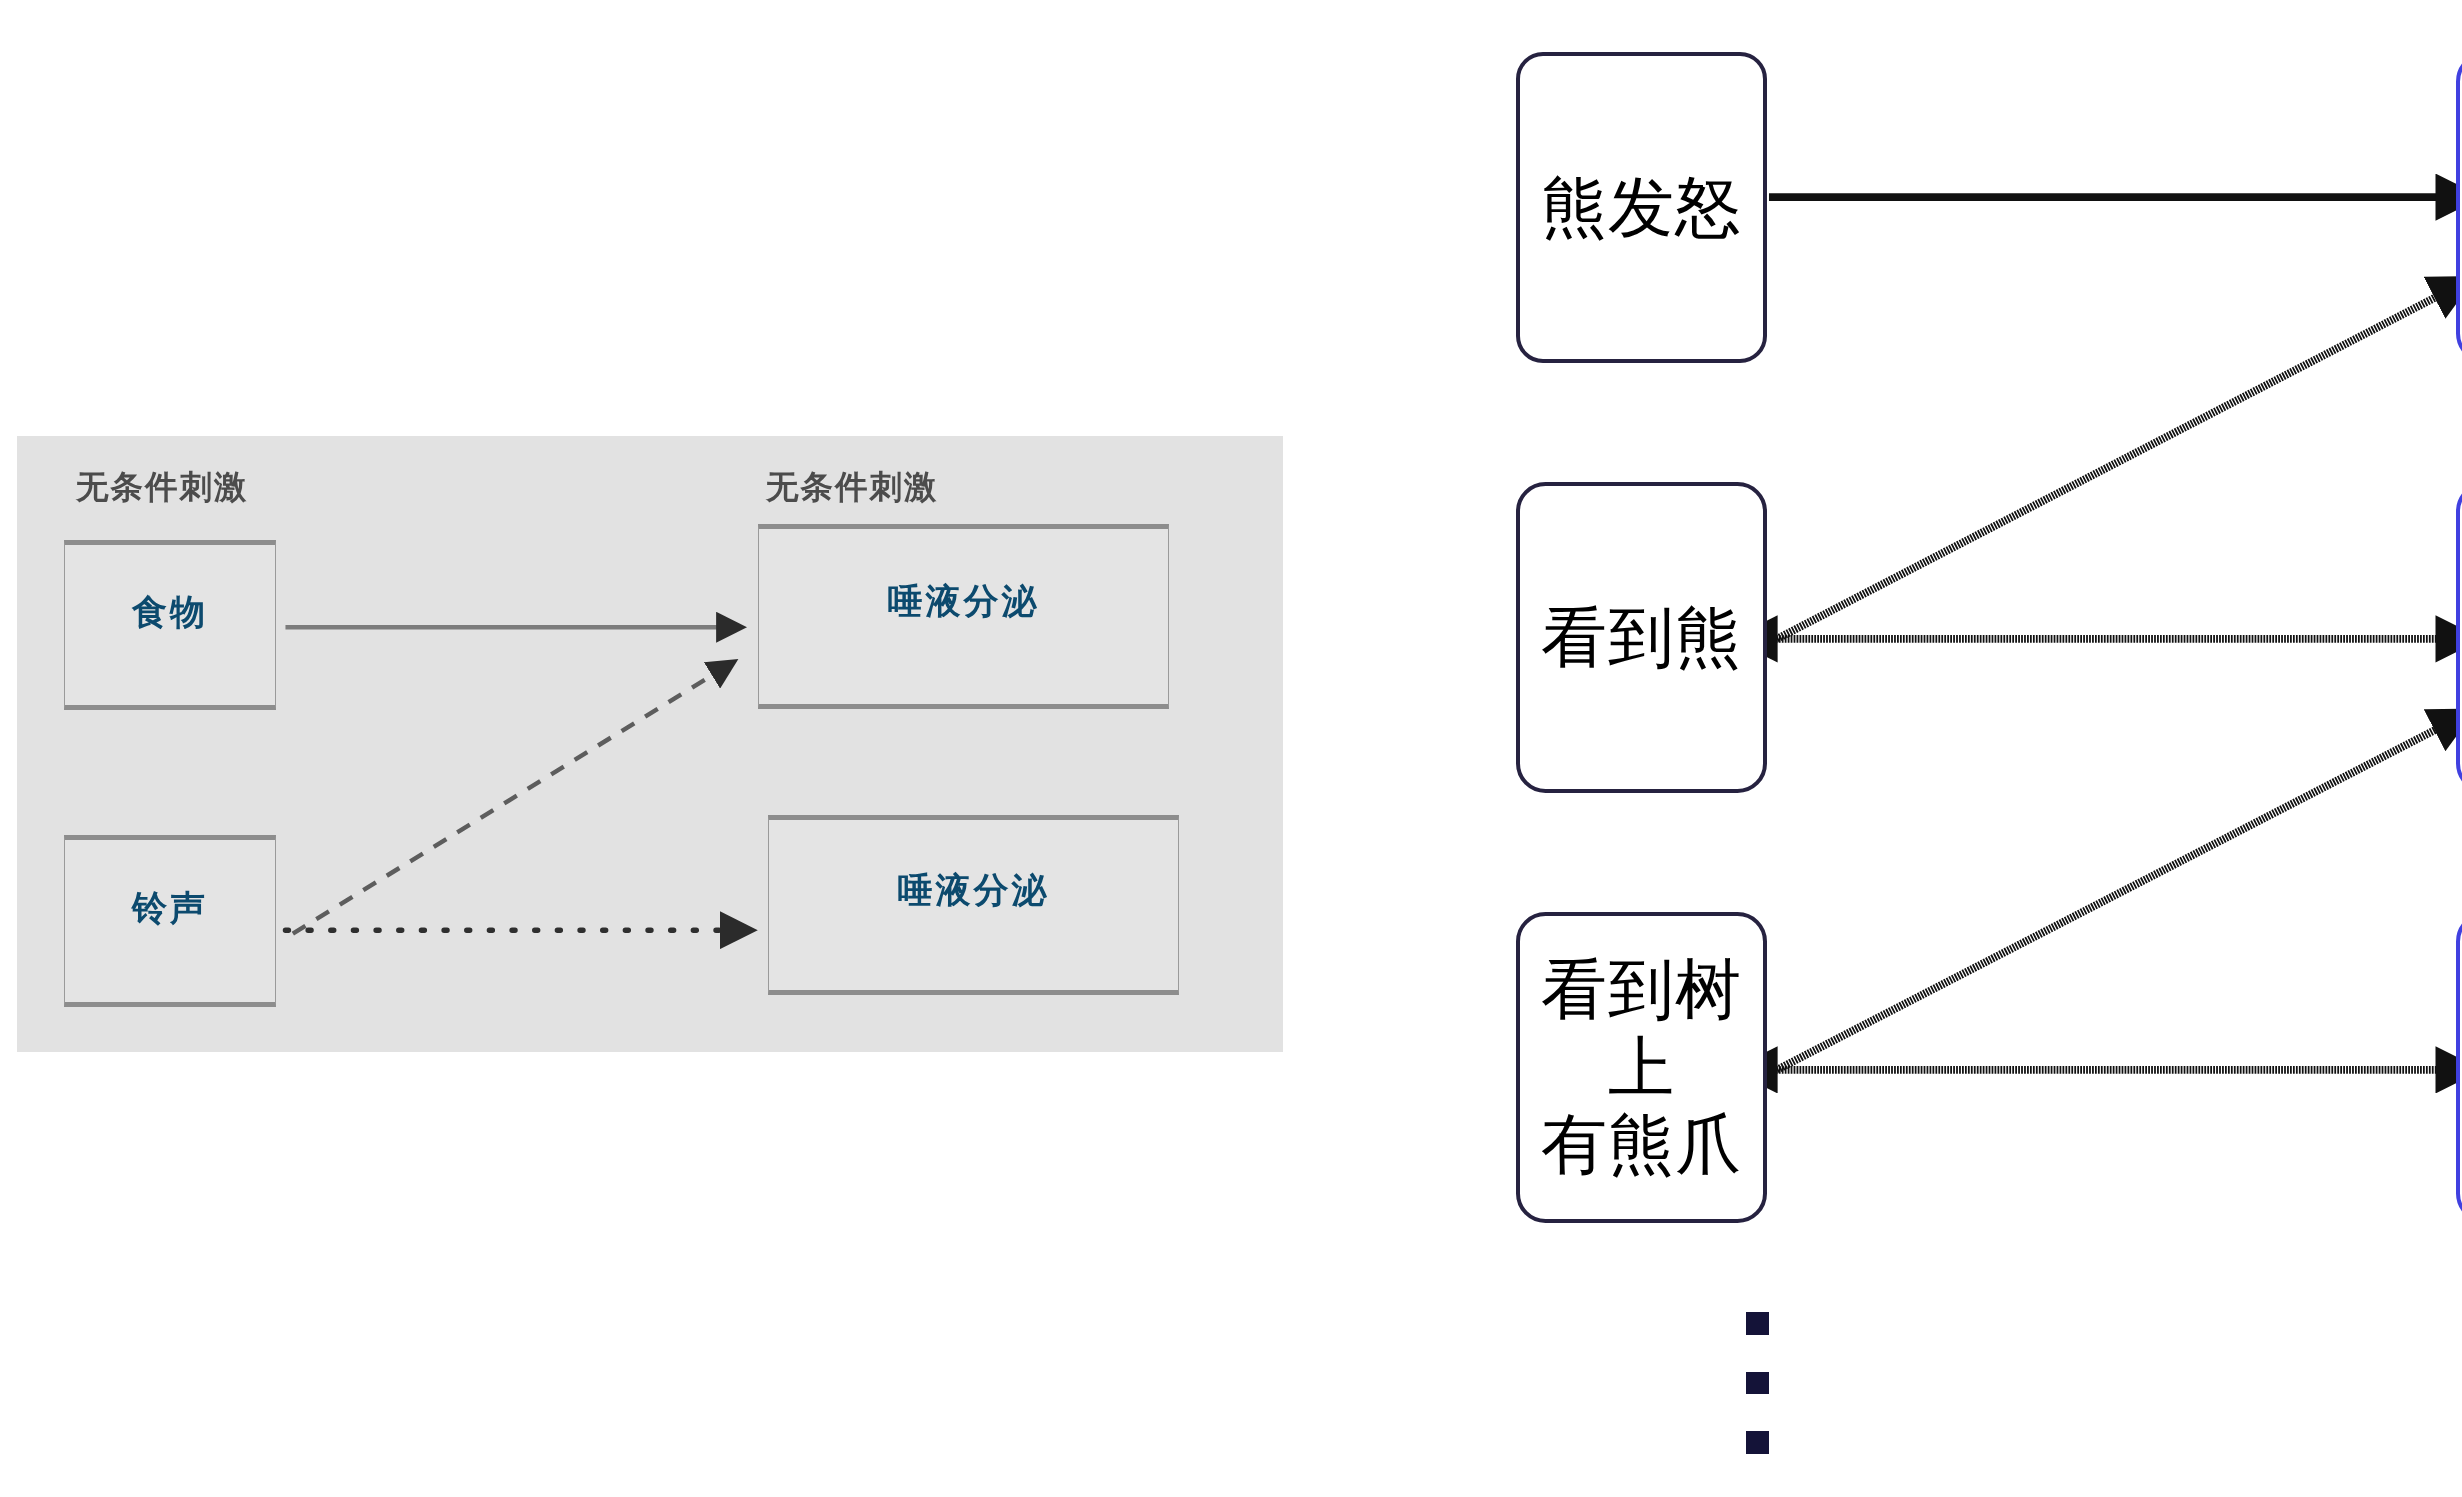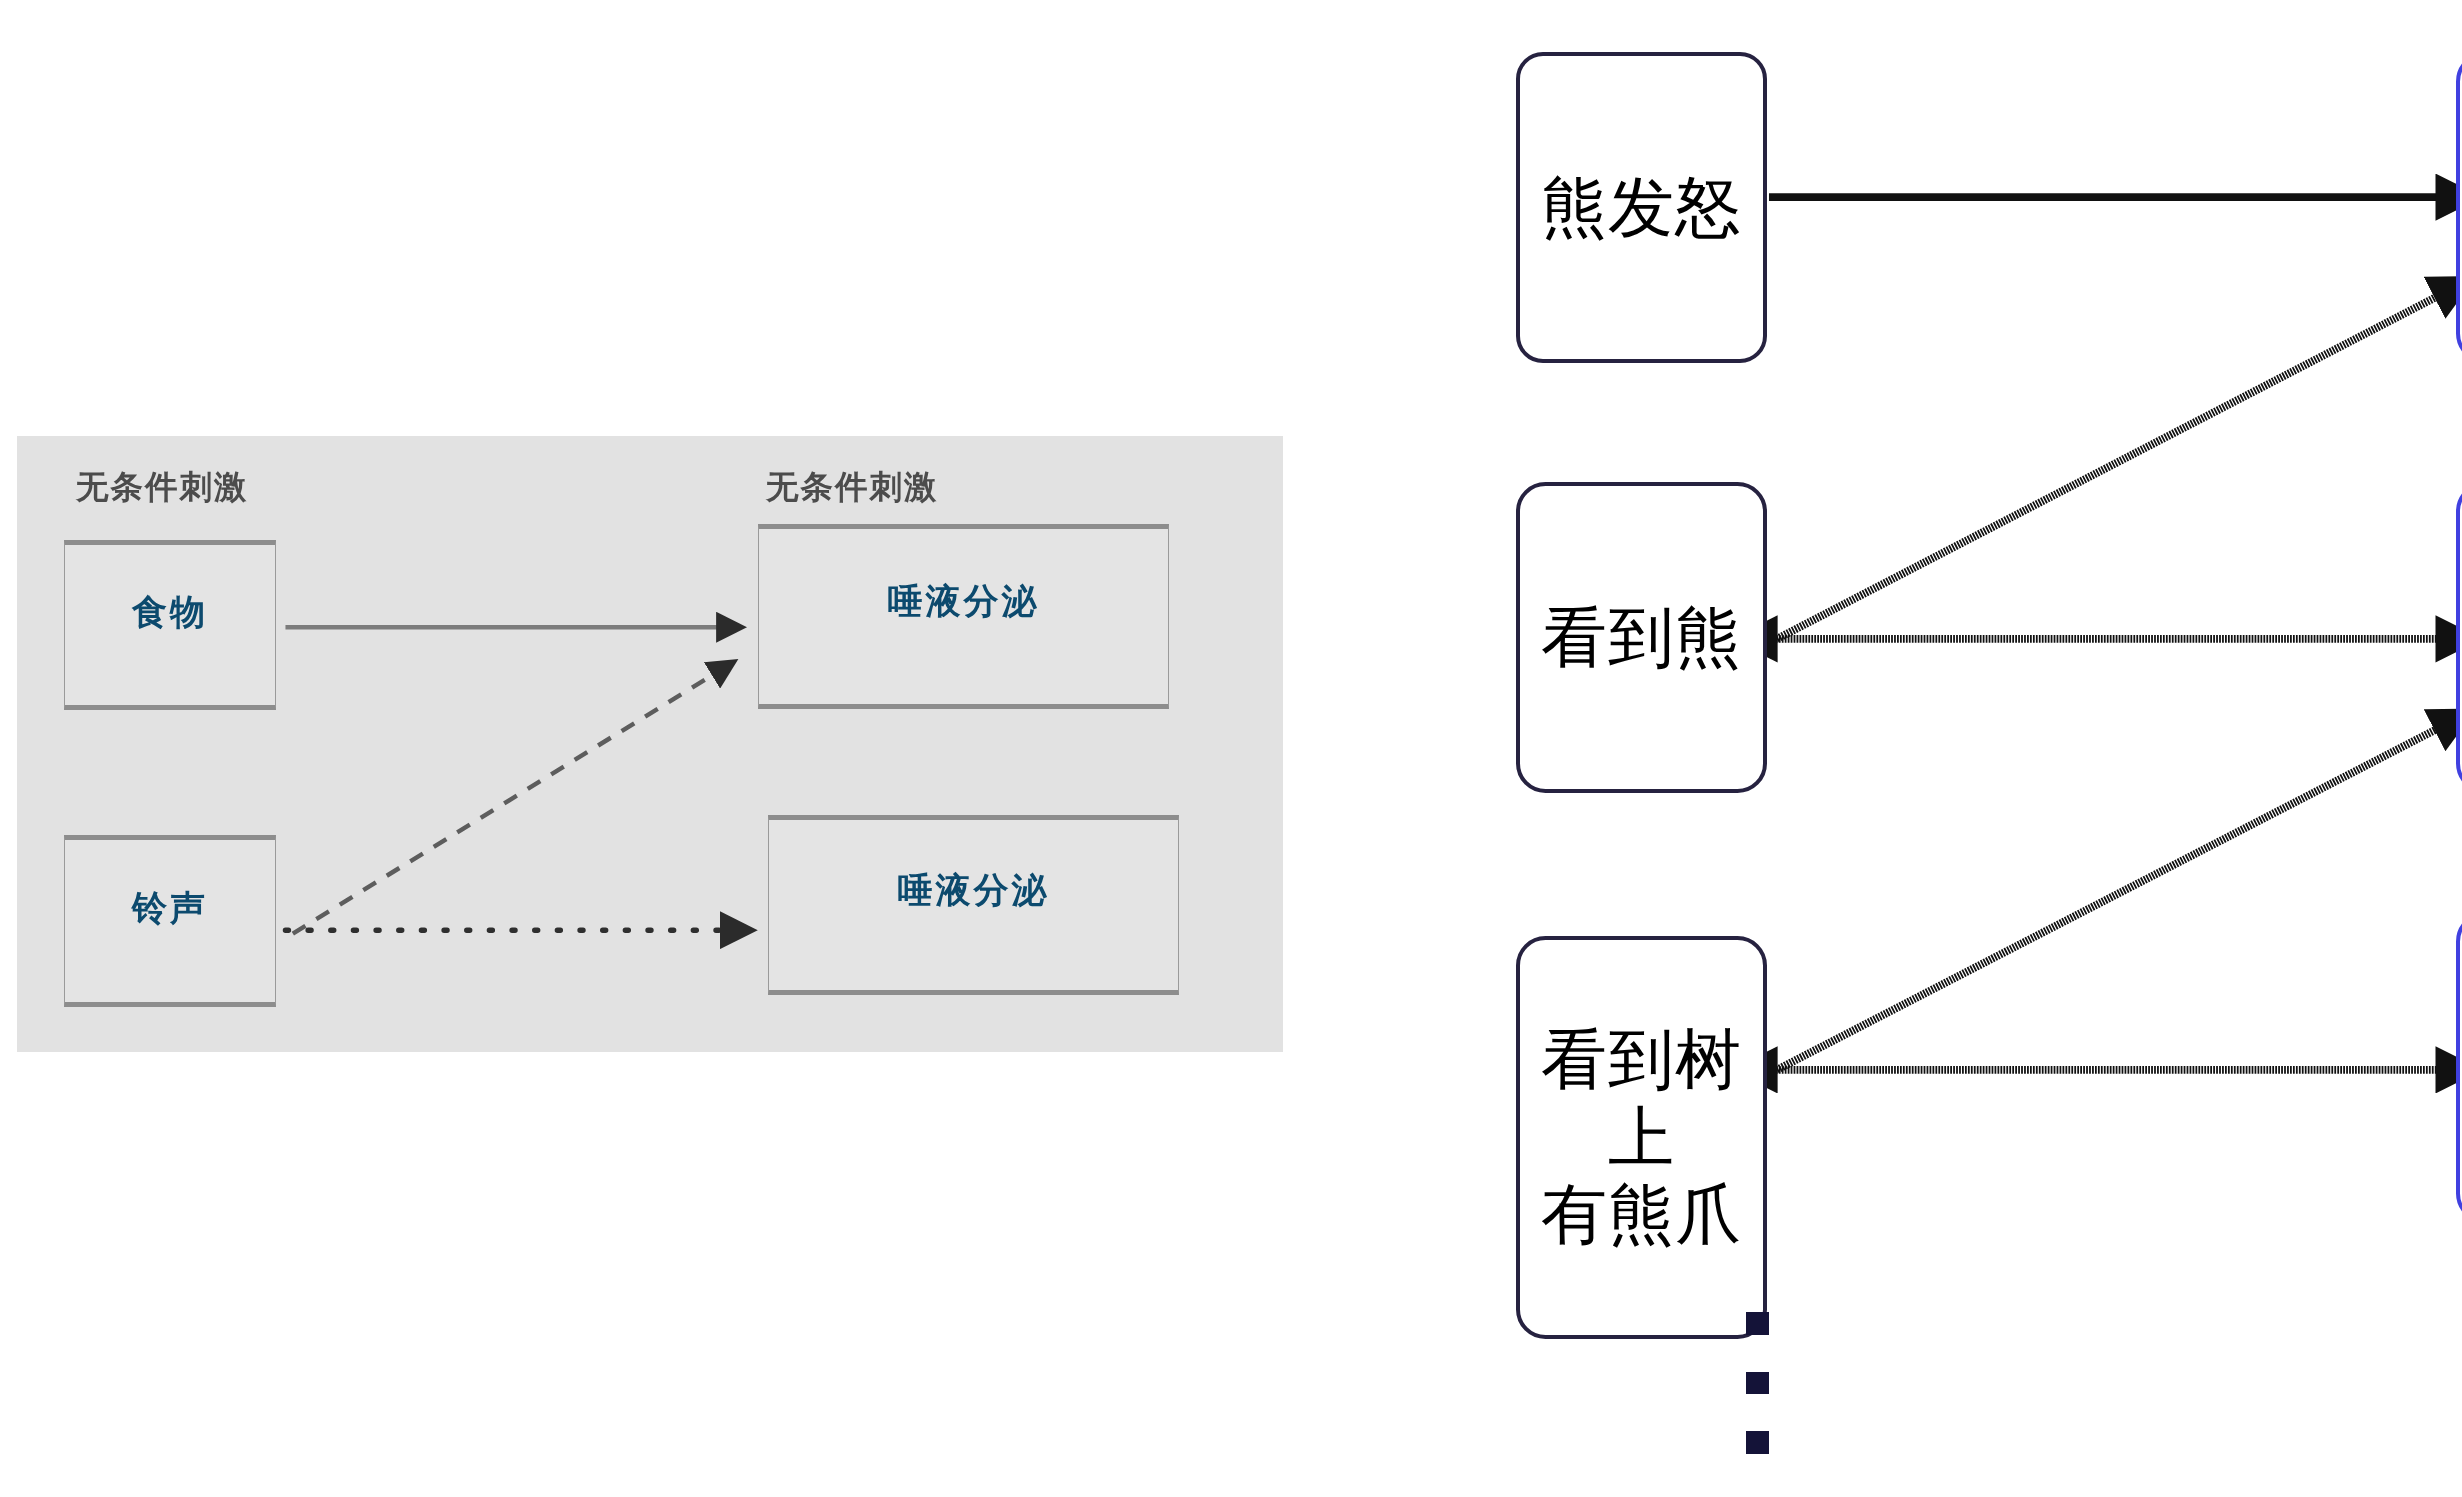--- a/index.html
+++ b/index.html
@@ -84,21 +84,21 @@
     font-size:66px;
     font-weight:400;
     color:#000000;
     line-height:1.18;
     letter-spacing:1px;
     font-family:"Liberation Sans","DejaVu Sans",sans-serif;
   }
 
   #rl-box-bear-angry { left:1516px; top:52px;  width:251px; height:311px;border-radius:27px; }
   #rl-box-see-bear   { left:1516px; top:482px;  width:251px; height:311px; }
-  #rl-box-see-claw   { left:1516px; top:936px; width:251px; height:403px;text-align:center; }
+  #rl-box-see-claw   { left:1516px; top:912px; width:251px; height:311px;text-align:center; }
   #rl-box-reward     { left:2456px; top:52px;  width:256px; height:311px; }
   #rl-box-vsprime    { left:2456px; top:482px;  width:256px; height:311px; }
   #rl-box-vs         { left:2456px; top:912px; width:256px; height:311px; }
 
   #rl-arrows{
     position:absolute; left:0; top:0;
     width:3306px; height:1498px;
     z-index:3;
     pointer-events:none;
   }

